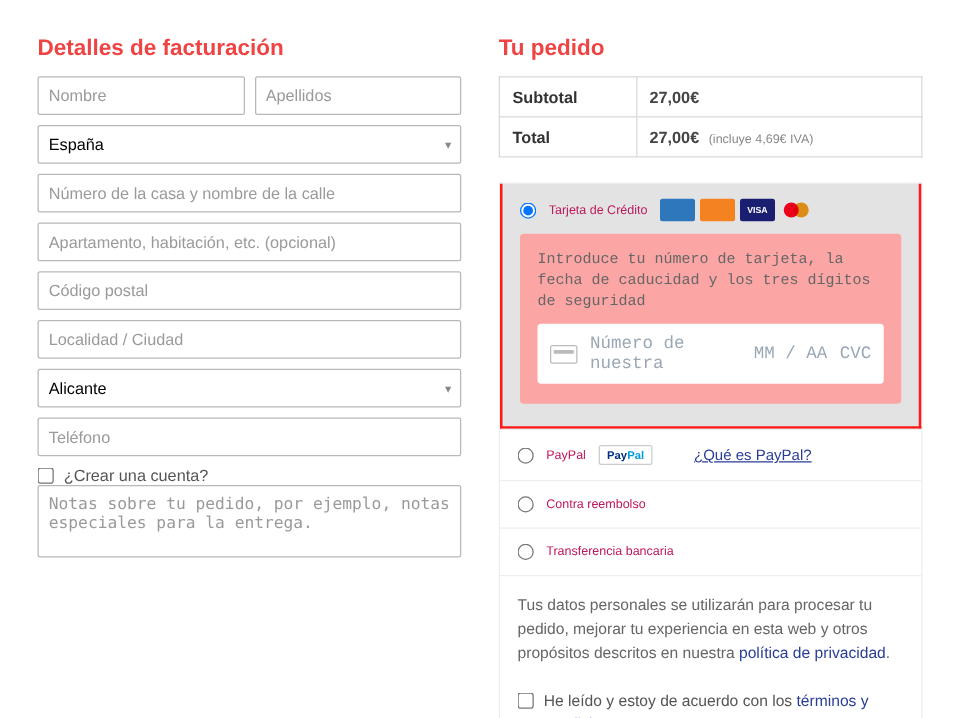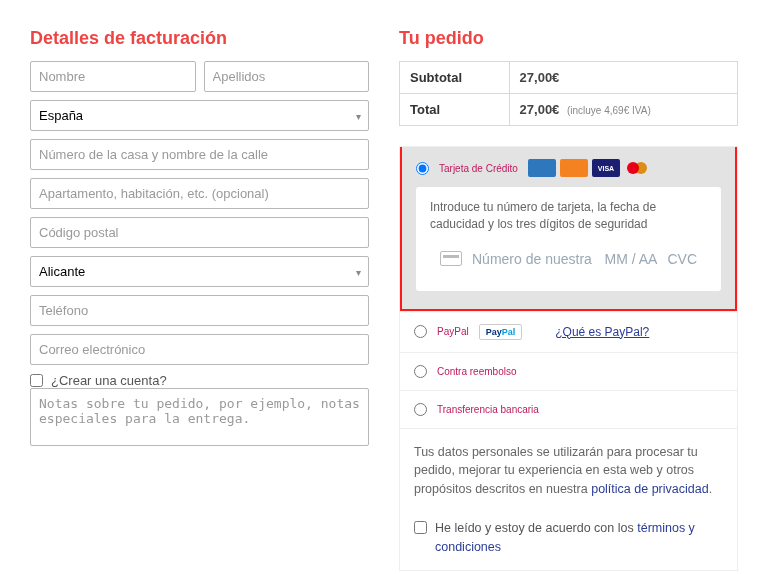--- a/index.html
+++ b/index.html
@@ -35,21 +35,21 @@
   .pm-head { display:flex; align-items:center; gap:10px; }
   .pm-head input { margin:0; }
   .pm-label { font-size:10px; color:#be185d;}
   .cc-highlight { border:2.5px solid #ff1a1a; background:#e3e3e3; padding-bottom:18px;}
   .cc-logos { display:flex; gap:4px; }
   .cc-logo { width:28px; height:18px; border-radius:2px; display:flex; align-items:center; justify-content:center; font-size:7px; font-weight:bold; color:#fff;}
   .amex{ background:#2e77bc;} .disc{ background:#f58220;} .visa{ background:#1a1f71;} 
   .mc{ background:transparent; position:relative; width:28px;}
   .mc::before,.mc::after{content:"";position:absolute;width:12px;height:12px;border-radius:50%;top:3px;}
   .mc::before{background:#eb001b;left:3px;} .mc::after{background:#f79e1b;left:11px; mix-blend-mode:multiply;}
-  .cc-box { background:#ffffff; margin:10px 0 0 0; padding:12px 14px 16px; border-radius:3px;}
+  .cc-box { background:#fca5a5; margin:10px 0 0 0; padding:12px 14px 16px; border-radius:3px;font-family:Liberation Mono, monospace;}
   .cc-desc{ font-size:12px; color:#666; margin-bottom:10px; line-height:1.4;}
   .cc-input { background:#fff; border-radius:3px; padding:8px 10px; display:flex; align-items:center; gap:10px; }
   .cc-card-icon{ width:22px; height:15px; border:1.5px solid #bbb; border-radius:2px; position:relative;}
   .cc-card-icon::after{content:"";position:absolute;left:2px;right:2px;top:3px;height:3px;background:#bbb;}
   .cc-num { flex:1; color:#9aa8b5; font-size:14px;}
   .cc-exp, .cc-cvc { color:#9aa8b5; font-size:14px;}
   .pp-logo{ border:1px solid #ccc; padding:2px 6px; font-size:9px; font-weight:bold; border-radius:2px; background:#fff;}
   .pp-p{color:#003087;} .pp-pal{color:#009cde;}
   .pp-what{ color:#2a3d96; font-size:12px; margin-left:23px; text-decoration:underline; cursor:pointer;}
 
@@ -77,29 +77,29 @@
     <div class="row">
         <div class="field"><input type="text" placeholder="Número de la casa y nombre de la calle" style=""></div>
       </div>
     <div class="row">
         <div class="field"><input type="text" placeholder="Apartamento, habitación, etc. (opcional)" style=""></div>
       </div>
     <div class="row">
         <div class="field"><input type="text" placeholder="Código postal" style=""></div>
       </div>
     <div class="row">
+        <div class="field"><input type="text" placeholder="Localidad / Ciudad" style=""></div>
+      </div>
+    <div class="row">
         <div class="field select-wrap">
       <select><option>Alicante</option></select>
     </div>
       </div>
     <div class="row">
         <div class="field"><input type="text" placeholder="Teléfono" style=""></div>
-      </div>
-    <div class="row">
-        <div class="field"><input type="text" placeholder="Correo electrónico" style=""></div>
       </div>
 
     <label class="chk-row">
       <input type="checkbox" style="">
       <span>¿Crear una cuenta?</span>
     </label>
 
     <textarea placeholder="Notas sobre tu pedido, por ejemplo, notas especiales para la entrega." style=""></textarea>
   </div>
 

